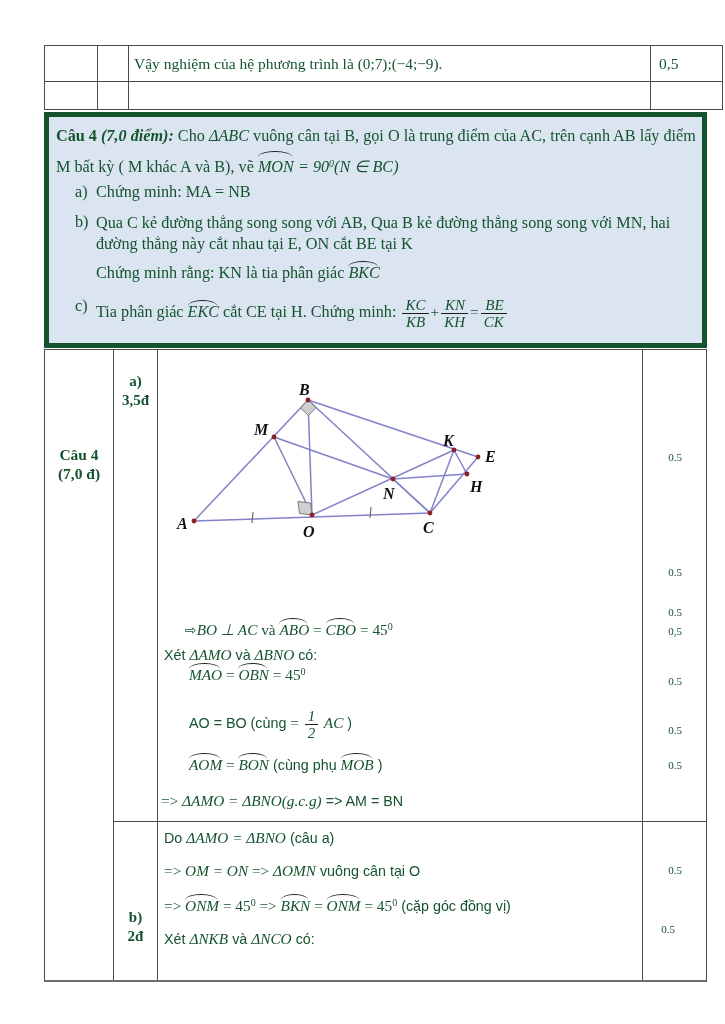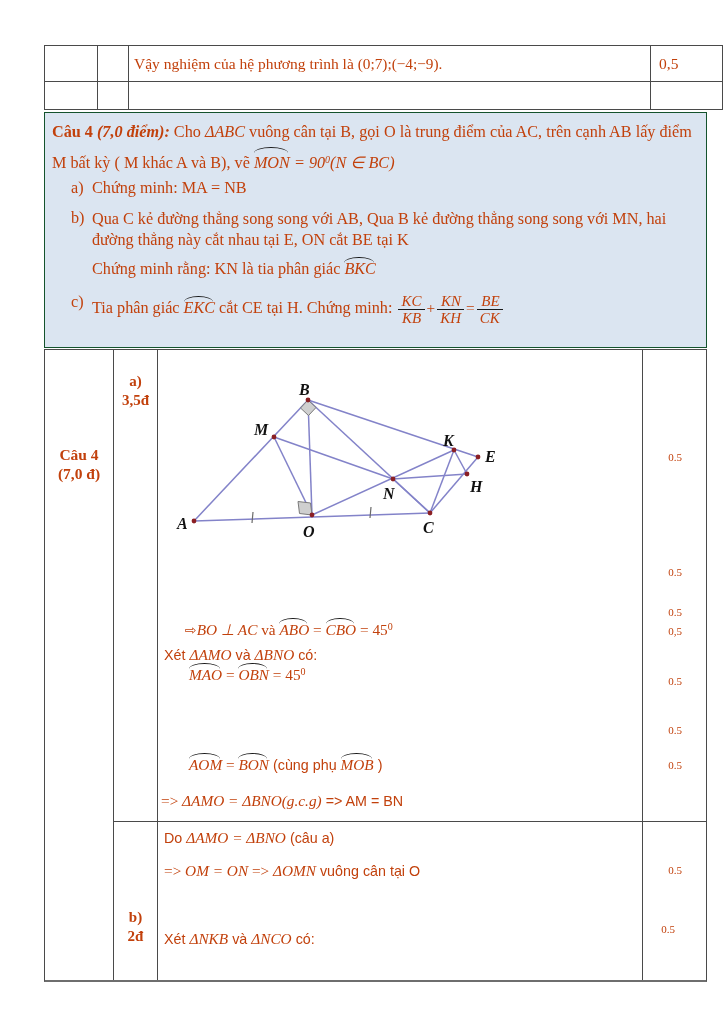--- a/index.html
+++ b/index.html
@@ -1,26 +1,26 @@
 <!DOCTYPE html>
 <html><head>
 <meta charset="utf-8">
 <style>
   html,body{margin:0;padding:0;background:#ffffff;}
   #page{position:relative;width:725px;height:1024px;background:#ffffff;overflow:hidden;
-        font-family:"Liberation Serif",serif;color:#c2410c;}
+        font-family:"Liberation Serif",serif;color:#14532d;}
   
   .t1{position:absolute;left:44px;top:45px;border-collapse:collapse;table-layout:fixed;}
   .t1 td{border:1px solid #4a4a4a;padding:0;vertical-align:middle;}
   .t1 .c1{width:52px;} .t1 .c2{width:30px;} .t1 .c3{width:516px;padding-left:5px;}
   .t1 .c4{width:63px;text-align:left;padding-left:8px;}
   .t1 .r1{height:36px;font-size:15.5px;} .t1 .r2{height:28px;}
   
   .qblock{position:absolute;left:44px;top:112px;width:663px;height:236px;box-sizing:border-box;
-          background:#dbe5f1;border:1px solid #14532d;font-size:16.2px;}
+          background:#dbe5f1;border:5px solid #14532d;font-size:16.2px;}
   .qblock .p1{position:absolute;left:7px;right:6px;top:6px;line-height:27px;}
   .qitem{position:absolute;}
   .qmark{position:absolute;left:0;top:0;}
   .qtext{margin-left:21px;}
   .b{font-weight:bold;} .bi{font-weight:bold;font-style:italic;}
   .it{font-family:"Liberation Serif",serif;font-style:italic;}
   .hat{position:relative;font-style:italic;font-family:"Liberation Serif",serif;display:inline-block;}
   .hat::before{content:"";position:absolute;left:0;right:2px;top:-3px;height:5px;
                border-top:1.4px solid #1a1a1a;border-radius:50% 50% 0 0 / 100% 100% 0 0;}
   sup.s0{font-size:10px;vertical-align:5px;}
@@ -170,31 +170,33 @@
         </svg>
 
 
 
         <div class="pline" style="left:27px;top:271px;"><span class="arrow">⇨</span><span class="it">BO ⊥ AC</span><span class="srf"> và </span><span class="hat">ABO</span><span class="srf"> = </span><span class="hat">CBO</span><span class="srf"> = 45</span><sup class="s0 srf">0</sup></div>
 
         <div class="pline" style="left:6px;top:296px;"><span>Xét </span><span class="it">ΔAMO</span><span> và </span><span class="it">ΔBNO</span><span>  có:</span></div>
 
         <div class="pline" style="left:31px;top:316px;"><span class="hat">MAO</span><span class="srf"> = </span><span class="hat">OBN</span><span class="srf"> = 45</span><sup class="s0 srf">0</sup></div>
 
+        <div class="pline" style="left:31px;top:358px;"><span>AO = BO (cùng </span><span class="srf">= </span><span class="frac"><span class="fn">1</span><span class="fd">2</span></span><span class="it"> AC</span><span> )</span></div>
 
         <div class="pline" style="left:31px;top:406px;"><span class="hat">AOM</span><span class="srf"> = </span><span class="hat">BON</span><span> (cùng phụ </span><span class="hat">MOB</span><span> )</span></div>
 
         <div class="pline" style="left:3px;top:442px;"><span class="srf">=&gt; </span><span class="it">ΔAMO = ΔBNO</span><span class="it">(g.c.g)</span><span> =&gt; AM = BN</span></div>
       </div>
 
       <div class="cellB">
         <div class="pline" style="left:6px;top:7px;"><span>Do </span><span class="it">ΔAMO = ΔBNO</span><span> (câu a)</span></div>
 
         <div class="pline" style="left:6px;top:40px;"><span class="srf">=&gt; </span><span class="it">OM = ON</span><span class="srf"> =&gt; </span><span class="it">ΔOMN</span><span> vuông cân tại O</span></div>
 
+        <div class="pline" style="left:6px;top:75px;"><span class="srf">=&gt; </span><span class="hat">ONM</span><span class="srf"> = 45</span><sup class="s0 srf">0</sup><span class="srf"> =&gt; </span><span class="hat">BKN</span><span class="srf"> = </span><span class="hat">ONM</span><span class="srf"> = 45</span><sup class="s0 srf">0</sup><span> (cặp góc đồng vị)</span></div>
 
         <div class="pline" style="left:6px;top:108px;"><span>Xét </span><span class="it">ΔNKB</span><span> và </span><span class="it">ΔNCO</span><span> có:</span></div>
       </div>
     </div>
 
     <div class="acol acol4">
       <div class="cellA">
         <span class="score" style="top:101px;">0.5</span>
         <span class="score" style="top:216px;">0.5</span>
         <span class="score" style="top:256px;">0.5</span>

